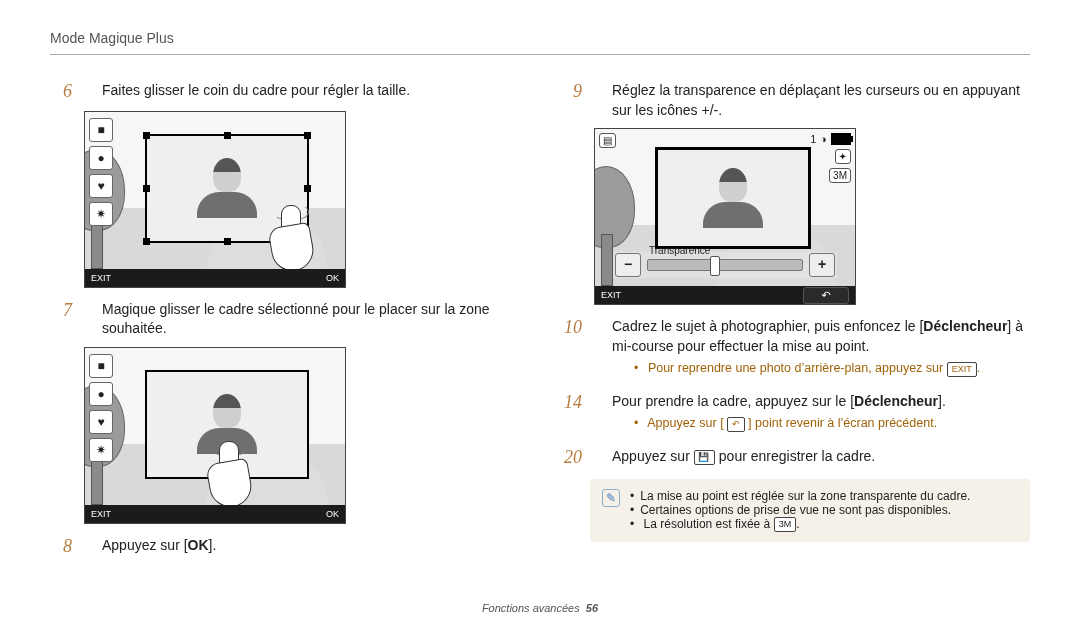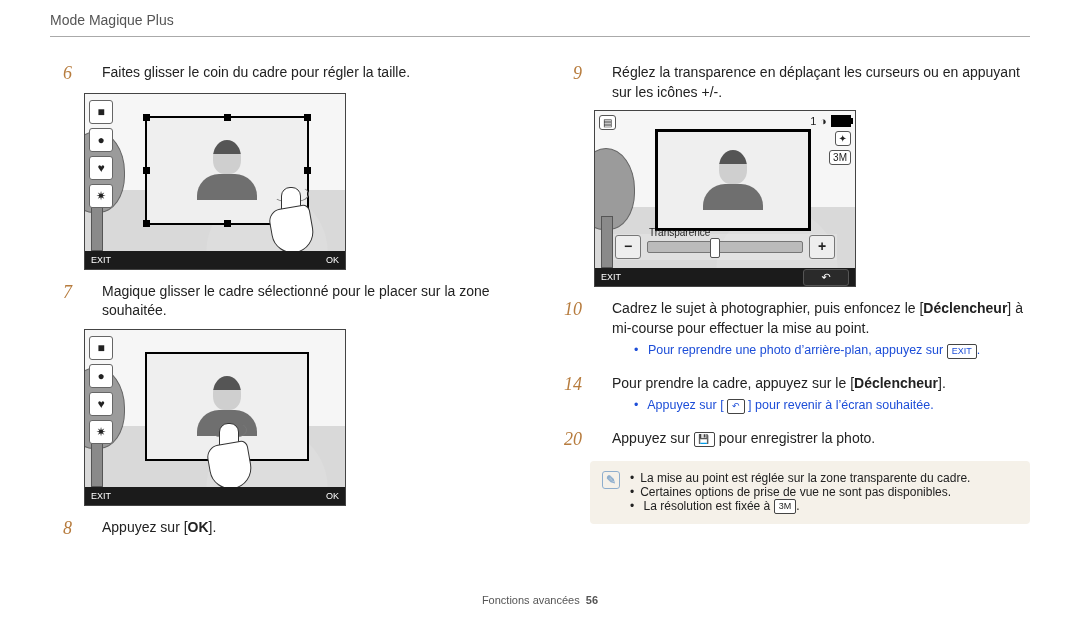--- a/index.html
+++ b/index.html
@@ -7,21 +7,21 @@
     padding: 0;
     width: 1080px;
     height: 630px;
     font-family: "Segoe UI", Arial, sans-serif;
     color: #222;
     background: #fff;
     font-size: 14px;
   }
   .page {
     box-sizing: border-box;
-    padding: 12px 50px 10px 50px;
+    padding: 30px 50px 10px 50px;
     width: 100%;
     height: 100%;
     position: relative;
   }
   .header {
     font-size: 14px;
     color: #555;
     margin-bottom: 8px;
   }
   .rule {
@@ -56,21 +56,21 @@
   .step-body {
     flex: 1;
     line-height: 1.4;
     margin-left: 20px;
   }
   .bullet-list {
     list-style: none;
     padding-left: 22px;
     margin: 4px 0 8px 0;
     font-size: 12.5px;
-    color: #1d4ed8;
+    color: #a16207;
   }
   .bullet-list li::before {
     content: "•";
     margin-right: 6px;
   }
   .note-box {
     background: #f5f1e9;
     border-radius: 4px;
     display: flex;
     gap: 10px;
@@ -105,26 +105,27 @@
     border: 1px solid #444;
     border-radius: 2px;
     font-size: 9px;
     line-height: 1;
     padding: 2px 4px;
     vertical-align: middle;
     background: #fff;
   }
   .footer {
     position: absolute;
-    bottom: 24px;
+    bottom: 16px;
     left: 0;
     right: 0;
     text-align: center;
     font-size: 11px;
     color: #555;
+    font-style: italic;
   }
 
   
   .illust {
     border: 1px solid #444;
     background: #fff;
     width: 260px;
     height: 175px;
     margin: 8px 0 12px 34px;
     position: relative;
@@ -517,30 +518,30 @@
       </div>
 
       <div class="step">
         <div class="num">14</div>
         <div class="step-body">
           <span>
             <span>Pour prendre la cadre, appuyez sur le [</span><b>Déclencheur</b><span>].</span>
           </span>
           <ul class="bullet-list">
             <li>
-              <span>Appuyez sur [ </span><span class="inline-chip">↶</span><span> ] pour revenir à l’écran souhaitée.</span>
+              <span>Appuyez sur [ </span><span class="inline-chip">↶</span><span> ] point revenir à l’écran précédent.</span>
             </li>
           </ul>
         </div>
       </div>
 
       <div class="step">
         <div class="num">20</div>
         <div class="step-body">
-          <span>Appuyez sur </span><span class="inline-chip">💾</span><span> pour enregistrer la photo.</span>
+          <span>Appuyez sur </span><span class="inline-chip">💾</span><span> pour enregistrer la cadre.</span>
         </div>
       </div>
 
       <div class="note-box">
         <div class="note-icon">✎</div>
         <ul class="note-list">
           <li>La mise au point est réglée sur la zone transparente du cadre.</li>
           <li>Certaines options de prise de vue ne sont pas disponibles.</li>
           <li>
             <span>La résolution est fixée à </span><span class="inline-chip">3M</span><span>.</span>

